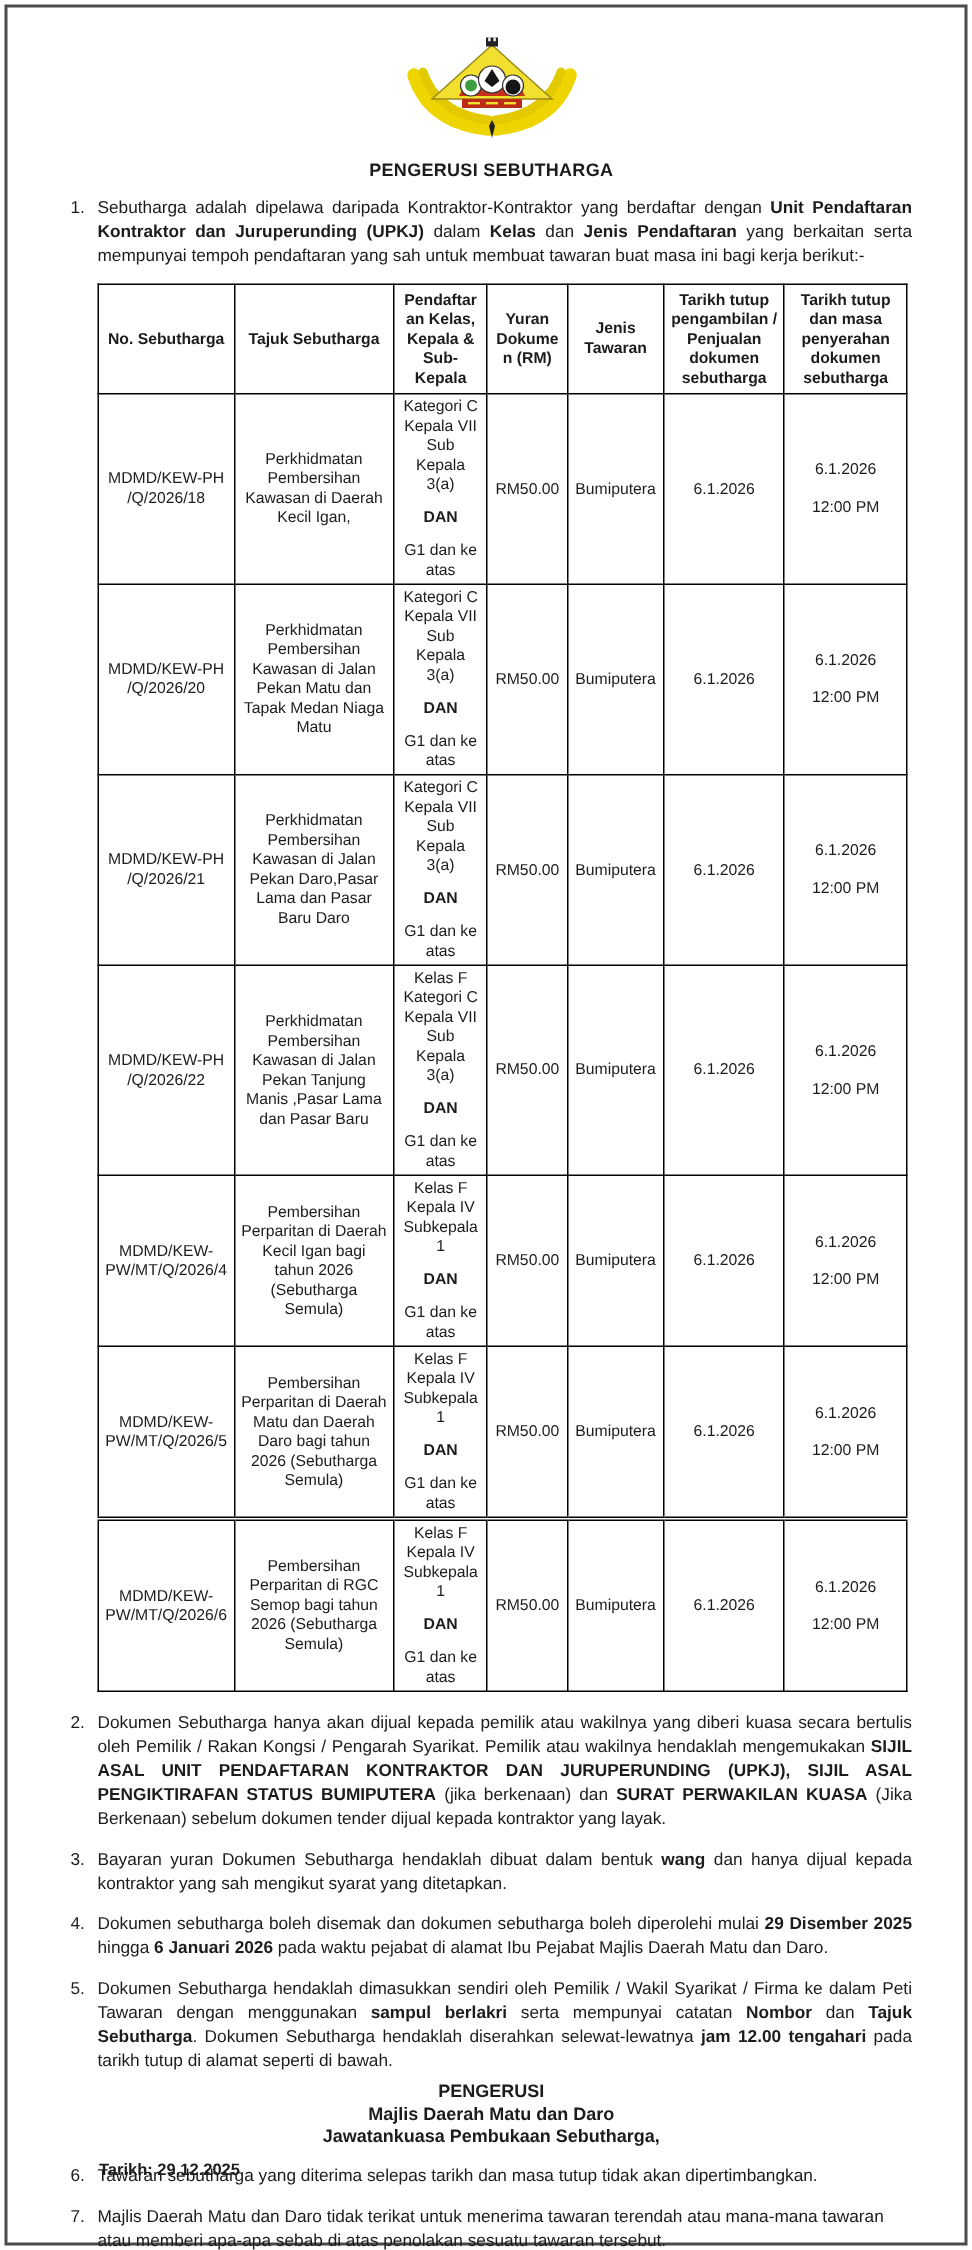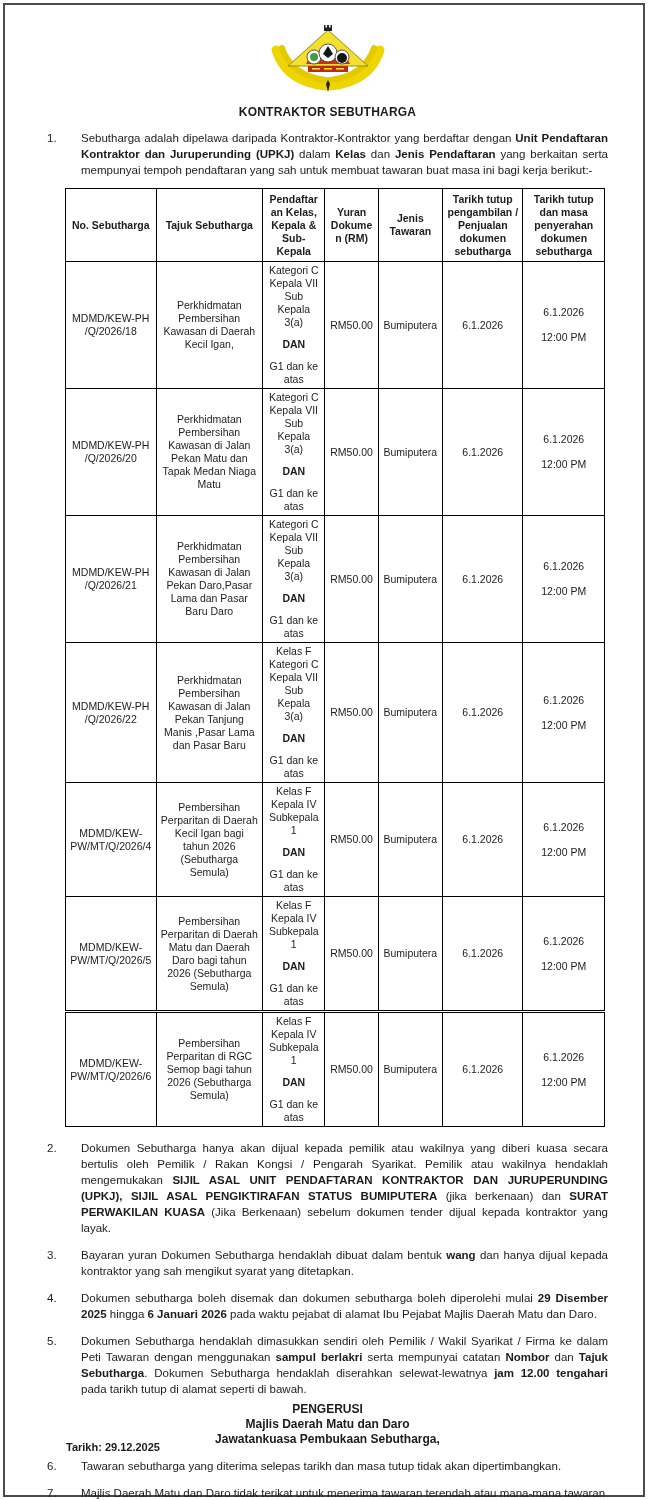--- a/index.html
+++ b/index.html
@@ -4,21 +4,21 @@
 <style>
   html,body{margin:0;padding:0;background:#fff;}
   .page{position:relative;width:648px;height:1500px;background:#fff;overflow:hidden;
         font-family:"Liberation Sans",sans-serif;color:#1c1c1c;}
   .frame{position:absolute;inset:3px;border:2px solid #4b4b4b;pointer-events:none;}
   .content{position:relative;padding:24px 40px 0 47px;}
   .crest{text-align:center;}
   .doc-title{text-align:center;font-weight:700;font-size:12px;letter-spacing:.2px;margin-top:7px;}
   .item{display:flex;margin-top:11px;font-size:11.5px;line-height:16px;}
   .item .num{width:18px;flex:none;}
-  .item .txt{flex:1;text-align:justify;margin-left:16px;}
+  .item .txt{flex:1;text-align:justify;}
   .item .txt.left{text-align:left;}
   .b{font-weight:700;}
   table.quote{border-collapse:collapse;table-layout:fixed;width:540px;margin:10px 0 0 18px;
               font-size:10.5px;color:#1c1c1c;}
   table.quote th,table.quote td{border:1px solid #000;vertical-align:middle;text-align:center;
               padding:2px 4px;line-height:13px;word-wrap:break-word;margin-top:32px;}
   table.quote th{font-weight:700;height:68px;}
   td.c-tajuk{text-align:justify;padding:4px 6px;}
   .dan{font-weight:700;margin:9px 0;}
   td.c-t2 .d1{margin-bottom:12px;}
@@ -51,21 +51,21 @@
         <rect x="44" y="44" width="8" height="1.6" fill="#F2DF2E"></rect>
         <rect x="56" y="44" width="8" height="1.6" fill="#F2DF2E"></rect>
         <rect x="68" y="44" width="8" height="1.6" fill="#F2DF2E"></rect>
         <rect x="56" y="1" width="8" height="6" fill="#222"></rect>
         <rect x="57.5" y="1" width="1.5" height="2.5" fill="#fff"></rect>
         <rect x="61" y="1" width="1.5" height="2.5" fill="#fff"></rect>
         <path d="M60,56 l-2,4 l2,8 l2,-8 Z" fill="#222"></path>
       </svg>
     </div>
 
-    <div class="doc-title">KONTRAKTOR SEBUTHARGA</div>
+    <div class="doc-title">PENGERUSI SEBUTHARGA</div>
 
     <div class="item">
       <div class="num">1.</div>
       <div class="txt"><span>Sebutharga adalah dipelawa daripada Kontraktor-Kontraktor yang berdaftar dengan </span><span class="b">Unit Pendaftaran Kontraktor dan Juruperunding (UPKJ)</span><span> dalam </span><span class="b">Kelas</span><span> dan </span><span class="b">Jenis Pendaftaran</span><span> yang berkaitan serta mempunyai tempoh pendaftaran yang sah untuk membuat tawaran buat masa ini bagi kerja berikut:-</span></div>
     </div>
 
     <table class="quote">
       <colgroup>
         <col style="width:90px">
           <col style="width:106px">

